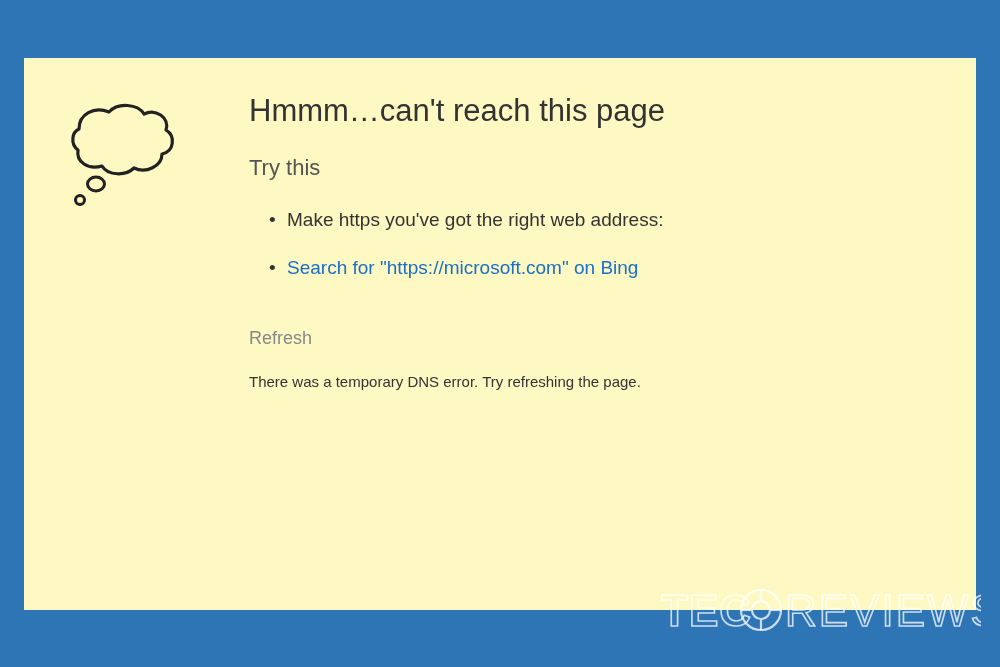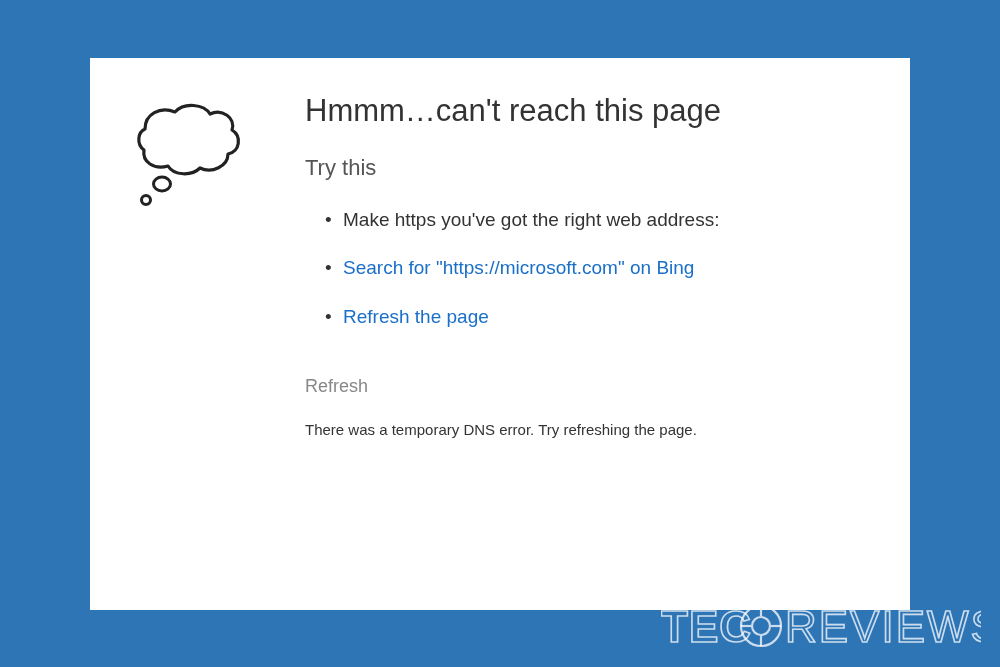--- a/index.html
+++ b/index.html
@@ -11,27 +11,27 @@
       font-family: "Segoe UI", Tahoma, Geneva, sans-serif;
       background: #2e75b6;
       width: 1000px;
       height: 667px;
       display: flex;
       align-items: center;
       justify-content: center;
       position: relative;
     }
     .error-card {
-      background: #ffffff;
-      width: 820px;
+      background: #fef9c3;
+      width: 952px;
       height: 552px;
       padding: 30px 40px 30px 40px;
       display: flex;
       align-items: flex-start;
-      gap: 35px;
+      gap: 45px;
     }
     .icon-column {
       flex-shrink: 0;
       width: 140px;
       padding-top: 6px;
     }
     .thought-bubble svg {
       display: block;
     }
     .content-column {
@@ -87,21 +87,21 @@
     }
     .error-code {
       font-family: Consolas, "Courier New", monospace;
       font-size: 18px;
       color: #666666;
       white-space: pre;
     }
     .watermark {
       position: absolute;
       right: 19px;
-      bottom: 5px;
+      bottom: 21px;
       pointer-events: none;
     }
   </style>
 </head>
 <body>
 
 <div class="error-card">
   <div class="icon-column">
     <div class="thought-bubble">
       <svg width="130" height="120" viewBox="0 0 130 120">
@@ -125,23 +125,20 @@
 
     <div class="try-this">Try this</div>
 
     <ul class="suggestions">
       <li>
         <span>Make https you've got the right web address:</span><br>
       </li>
       <li>
         <a href="#">Search for "https://microsoft.com" on Bing</a>
       </li>
-      <li>
-        <a href="#">Refresh the page</a>
-      </li>
     </ul>
 
     <div class="details-label">Refresh</div>
 
     <div class="details-text">There was a temporary DNS error. Try refreshing the page.</div>
 
   </div>
 </div>
 
 <div class="watermark">

